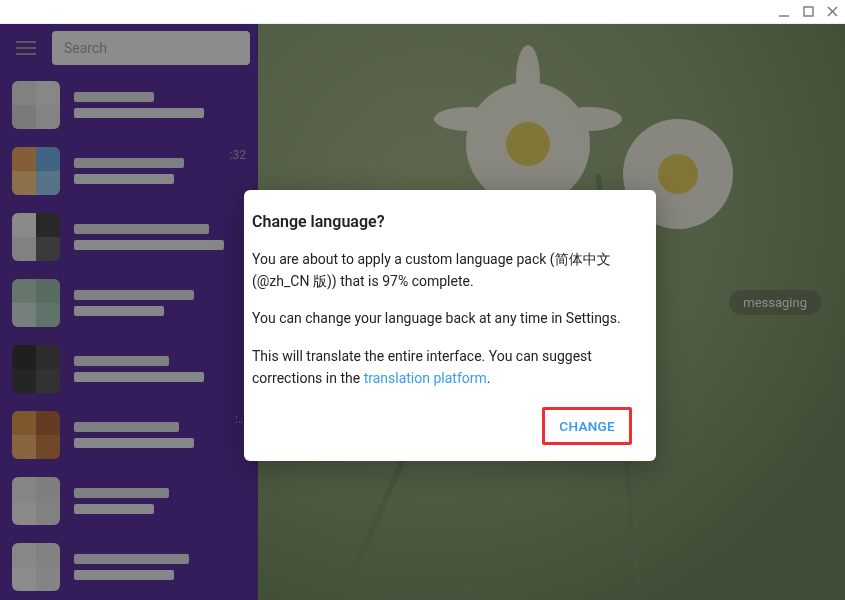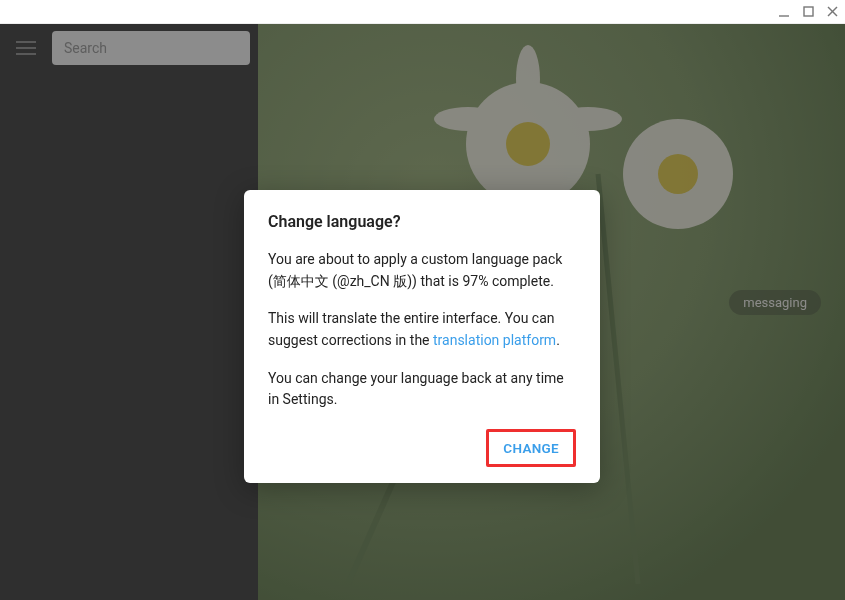--- a/index.html
+++ b/index.html
@@ -4,21 +4,21 @@
 <style>
   * { box-sizing: border-box; margin: 0; padding: 0; font-family: -apple-system, BlinkMacSystemFont, "Segoe UI", Roboto, Arial, sans-serif; }
   body { width: 845px; height: 600px; overflow: hidden; background: #fff; position: relative; }
 
   .titlebar { height: 24px; background: #fff; display: flex; justify-content: flex-end; align-items: center; padding-right: 6px; gap: 10px; border-bottom: 1px solid #eee; }
   .win-btn { width: 14px; height: 14px; display:flex; align-items:center; justify-content:center; cursor:pointer; color:#777;}
   .win-btn svg { display:block; }
 
   .app { position: relative; width: 845px; height: 576px; display: flex; }
 
-  .sidebar { width: 258px; height: 100%; background: #404040; display:flex; }
+  .sidebar { width: 258px; height: 100%; background: #4c1d95; display:flex; flex-direction:column; }
   .sidebar-header { height: 48px; display:flex; align-items:center; padding: 0 8px; gap:8px; }
   .menu-btn { width:36px; height:36px; display:flex; align-items:center; justify-content:center; cursor:pointer; border-radius:4px; }
   .menu-btn svg { color:#909090; }
   .search-wrap { flex:1; height:34px; background:#f1f1f1; border-radius:4px; display:flex; align-items:center; padding:0 12px; }
   .search-input { border:none; outline:none; background:transparent; width:100%; font-size:14px; color:#999; }
   .search-input::placeholder { color:#999; }
 
   .chat-list { flex:1; overflow:hidden; }
   .chat-item { height:66px; display:flex; align-items:center; padding:0 12px; gap:14px; position:relative; }
   .avatar { width:48px; height:48px; border-radius:6px; flex:none; display:grid; grid-template-columns:1fr 1fr; grid-template-rows:1fr 1fr; overflow:hidden; }
@@ -27,21 +27,21 @@
   .blur-line { height:10px; border-radius:2px; }
   .chat-time { position:absolute; top:10px; right:12px; font-size:12px; color:#a0a0a0; }
 
   .main { flex:1; position:relative; overflow:hidden; }
   .bg { position:absolute; inset:0; }
   .bg svg { width:100%; height:100%; display:block; }
   .messaging-pill { position:absolute; top:266px; right:24px; background:rgba(80,90,70,0.55); color:#f0f0ec; font-size:13px; padding:5px 14px; border-radius:14px; }
 
   .dim-overlay { position:absolute; inset:0; background:rgba(30,30,30,0.48); pointer-events:none; }
 
-  .modal { position:absolute; left:244px; top:166px; width:356px; background:#fff; border-radius:6px; box-shadow:0 6px 30px rgba(0,0,0,0.3); padding:22px 24px 16px 24px; pointer-events:auto; display:flex; flex-direction:column; }
+  .modal { position:absolute; left:244px; top:166px; width:412px; background:#fff; border-radius:6px; box-shadow:0 6px 30px rgba(0,0,0,0.3); padding:22px 24px 16px 8px; pointer-events:auto; display:flex; flex-direction:column; }
   .modal-title { font-size:16px; font-weight:600; color:#232323; margin-bottom:18px; }
   .modal-text { font-size:14px; color:#232323; line-height:1.55; margin-bottom:16px; }
   .modal-text:last-of-type { margin-bottom:18px; }
   .modal-link { color:#3a9eea; cursor:pointer; }
   .modal-actions { display:flex; justify-content:flex-end; gap:8px; }
   .flat-btn { border:none; background:transparent; color:#3a9eea; font-weight:600; font-size:13.5px; letter-spacing:0.3px; padding:10px 16px; cursor:pointer; border-radius:4px; }
   .highlight-frame { border:3px solid #ef2f2f; border-radius:2px; padding:0; }
   .highlight-frame .flat-btn { padding:8px 14px; }
 </style>
 </head>
@@ -219,23 +219,23 @@
       </svg>
     </div>
     <div class="messaging-pill">messaging</div>
   </div>
 
   <div class="dim-overlay"></div>
 
   <div class="modal">
     <div class="modal-title">Change language?</div>
     <p class="modal-text">You are about to apply a custom language pack (简体中文 (@zh_CN 版)) that is 97% complete.</p>
+    <p class="modal-text">You can change your language back at any time in Settings.</p>
     <p class="modal-text">
       <span>This will translate the entire interface. You can suggest corrections in the </span><span class="modal-link">translation platform</span><span>.</span>
     </p>
-    <p class="modal-text">You can change your language back at any time in Settings.</p>
     <div class="modal-actions">
       <span class="highlight-frame">
         <button class="flat-btn">CHANGE</button>
       </span>
     </div>
   </div>
 </div>
 
 </body></html>

